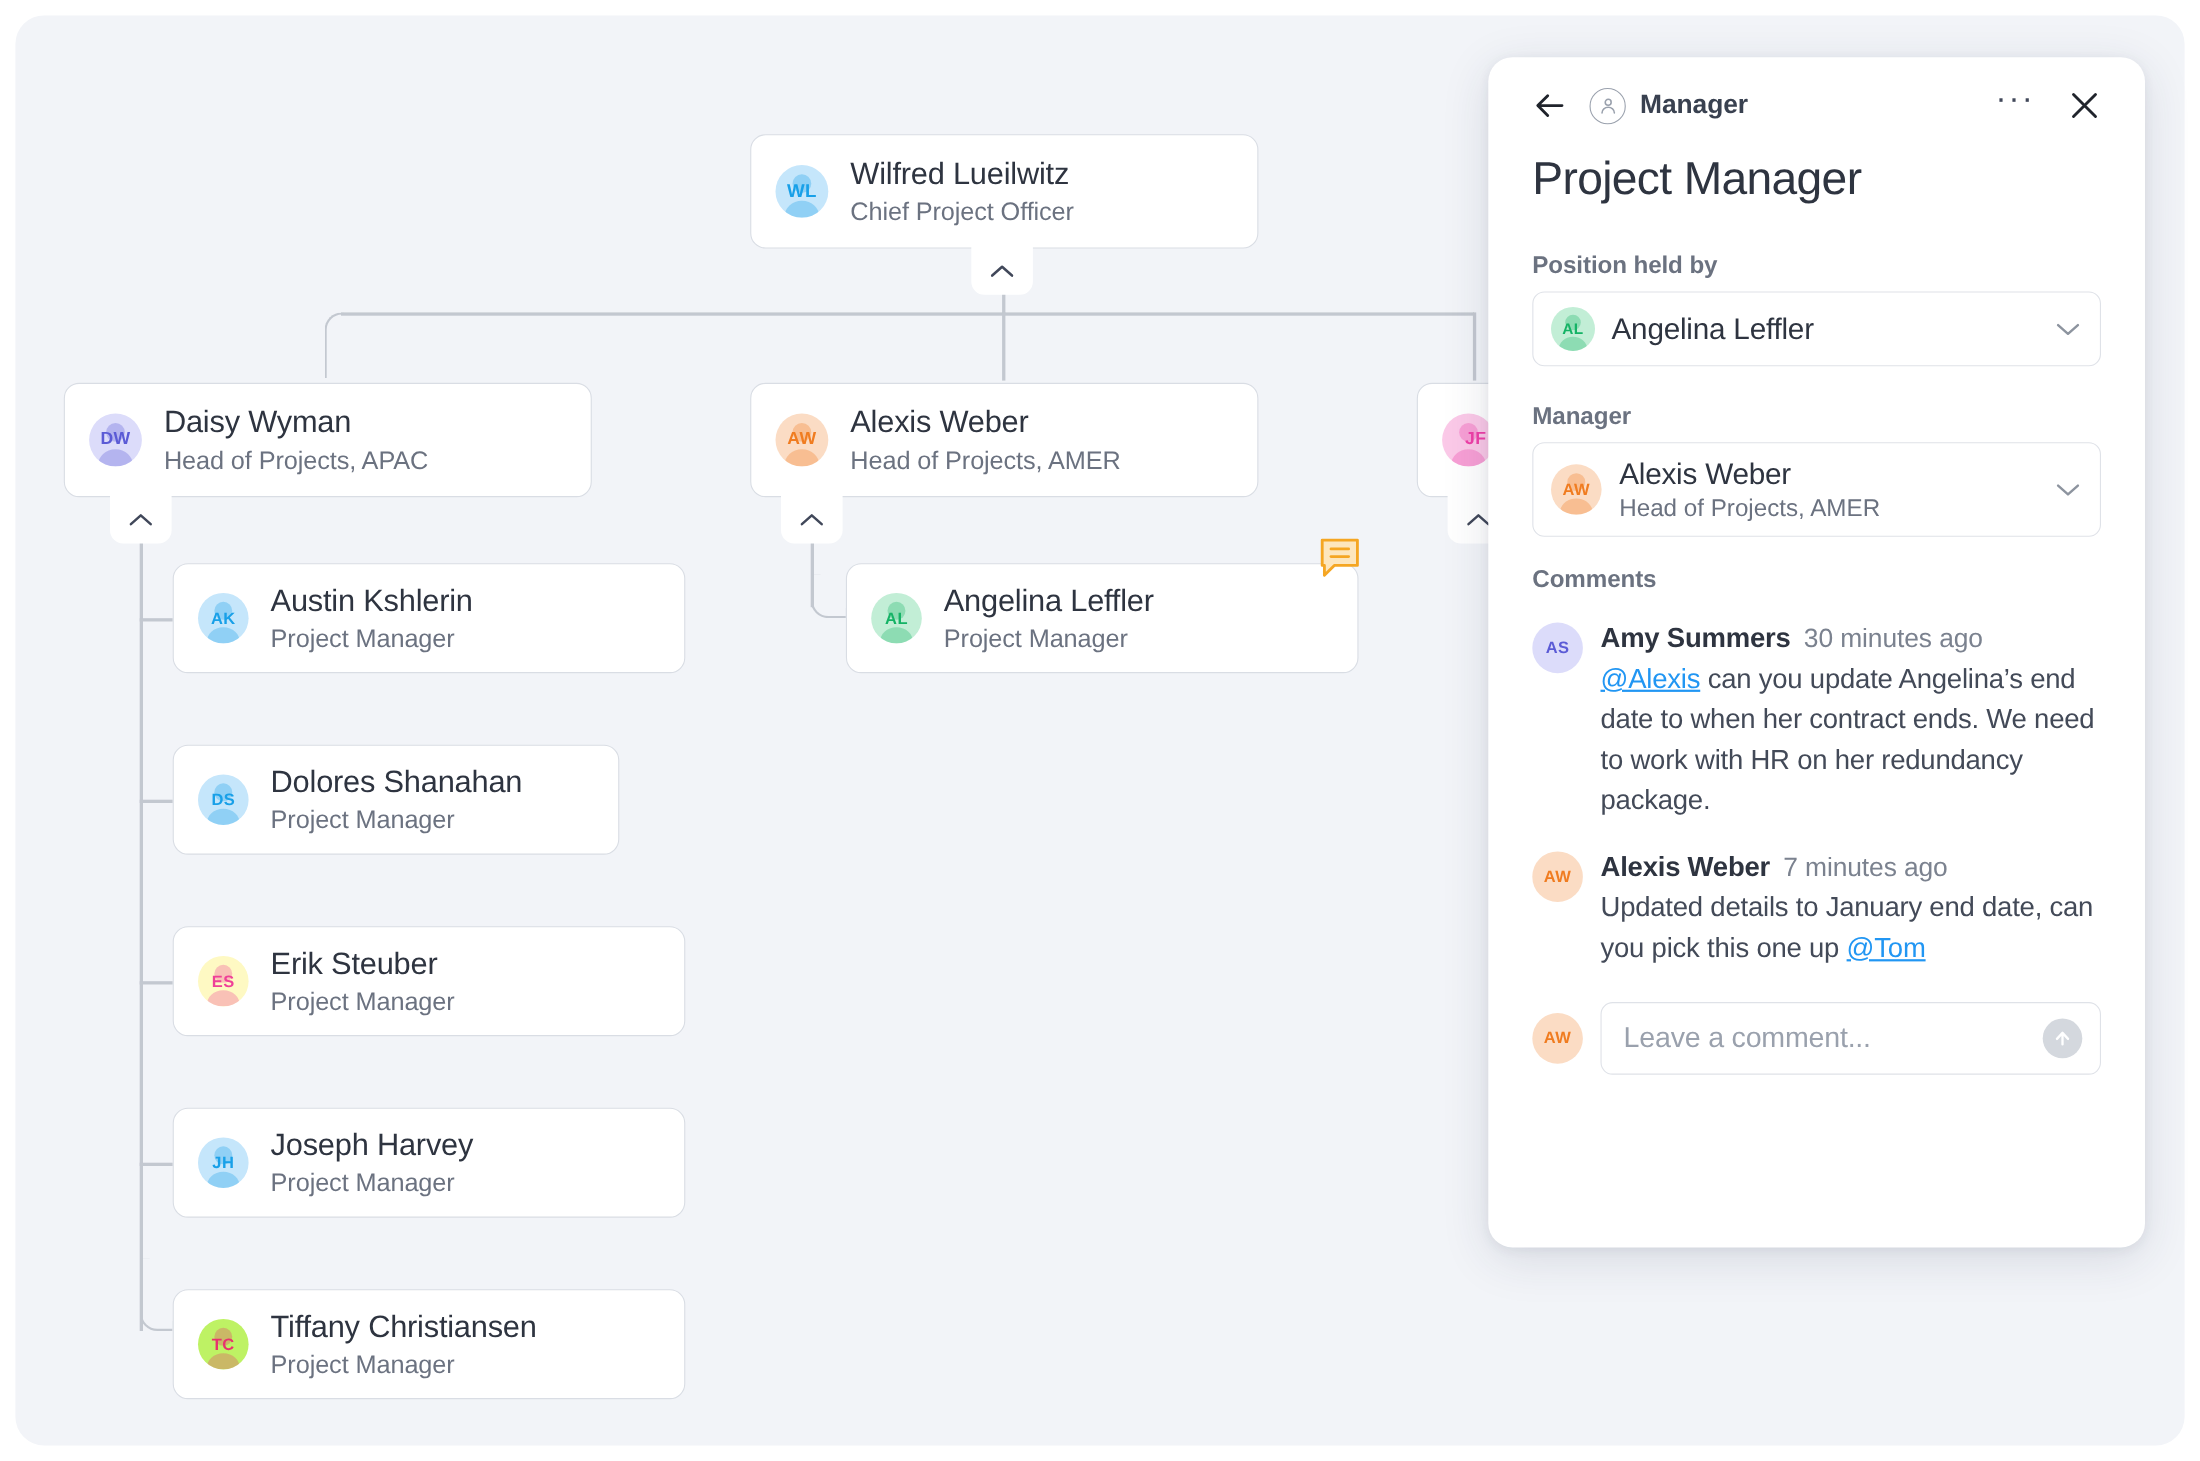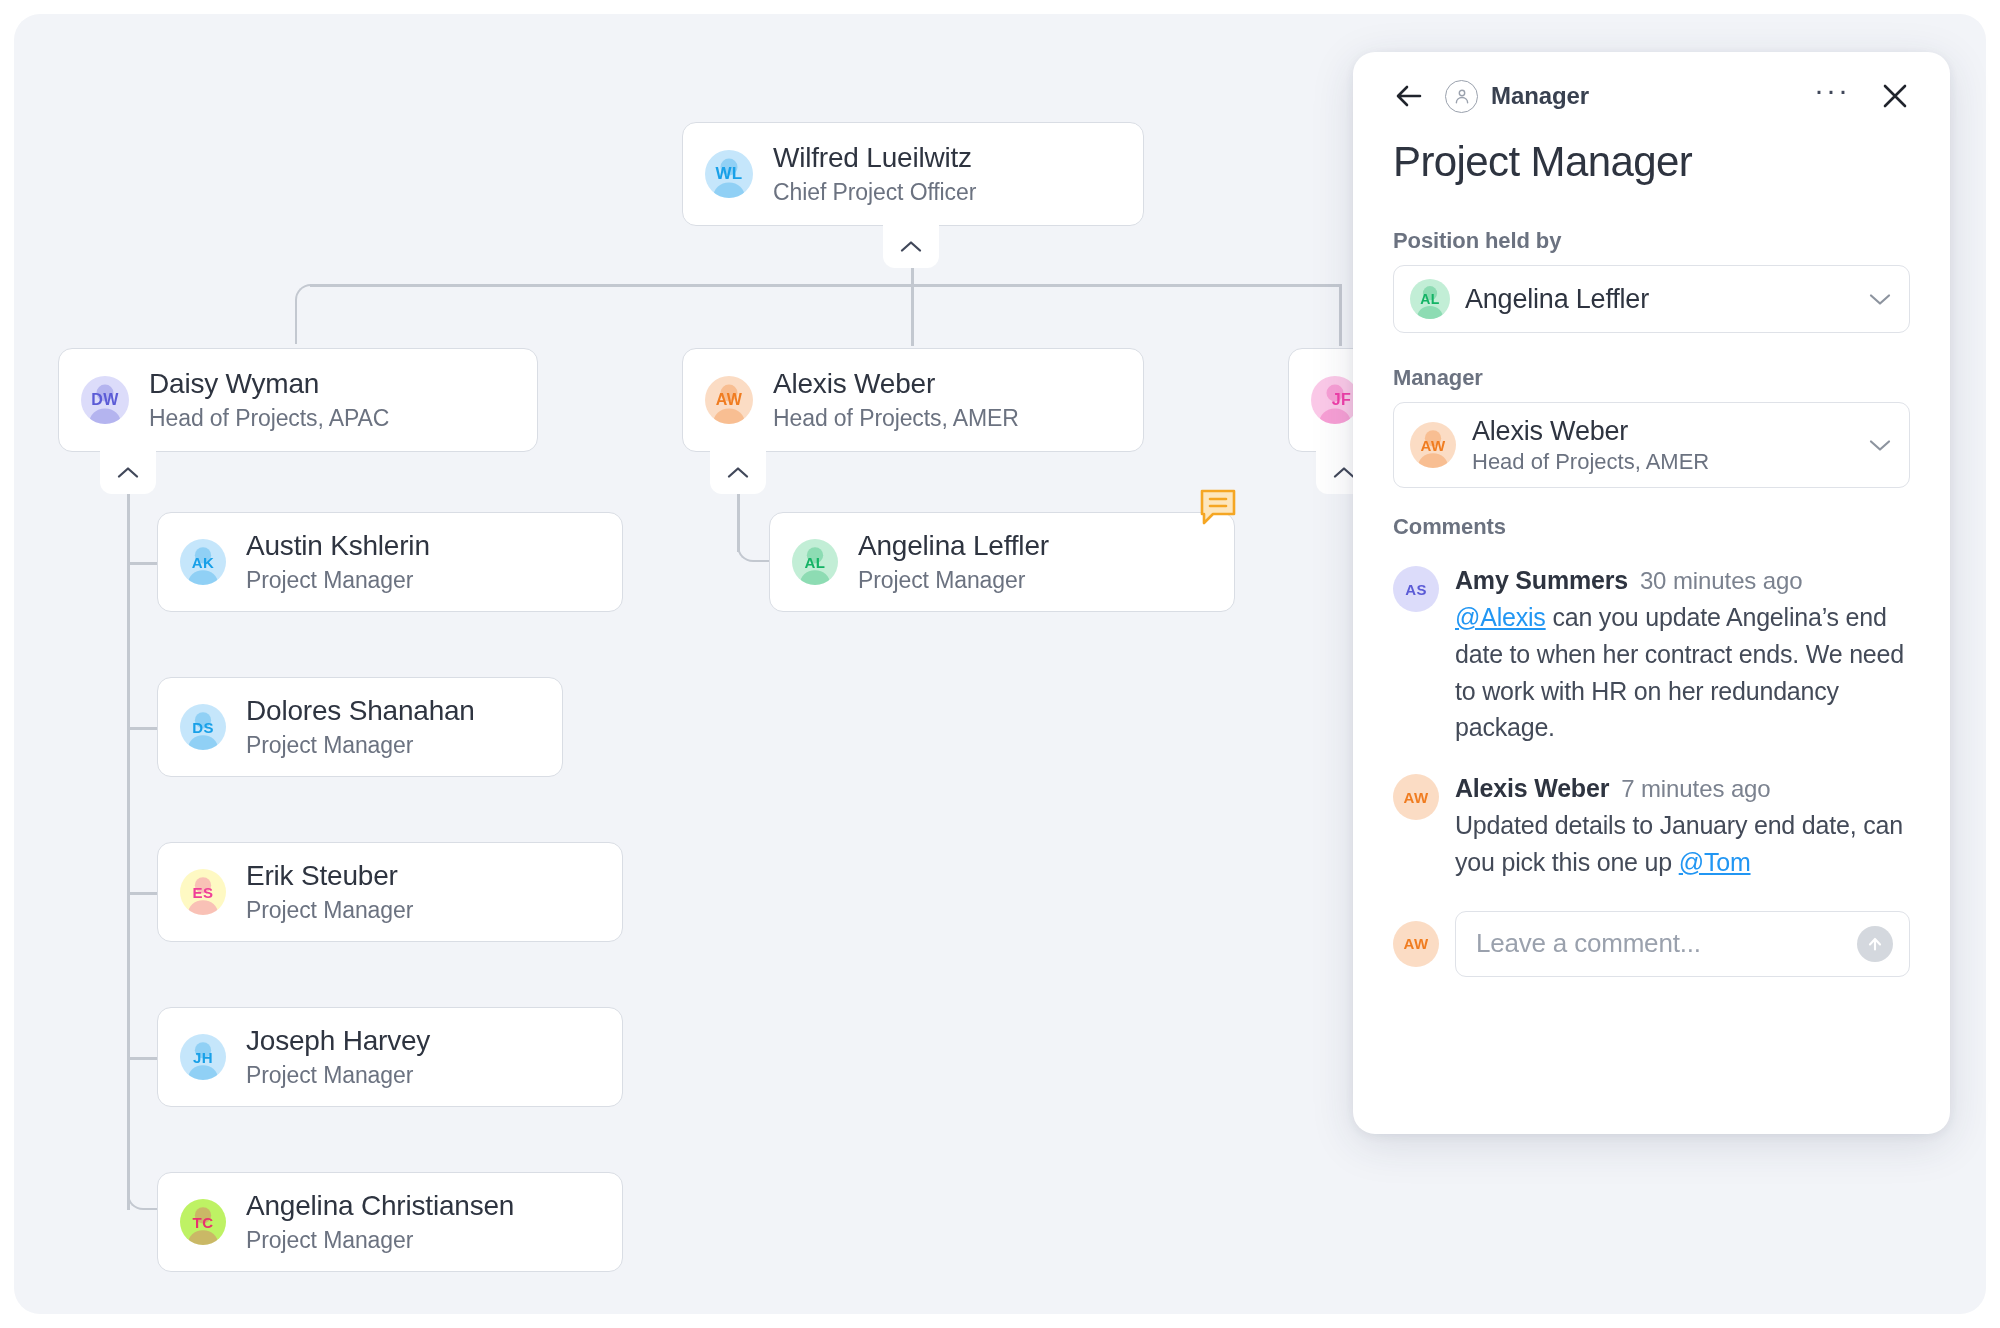--- a/index.html
+++ b/index.html
@@ -353,21 +353,21 @@
 
     <div class="node" style="left:143px; top:1158px; width:466px; height:100px;">
       <div class="avatar" style="width:46px;height:46px;background:#bef264;">
         <svg class="silo" viewBox="0 0 48 48">
           <circle cx="24" cy="17" r="8.5" fill="#e8326e"></circle>
           <path d="M8 48c0-9.3 7.2-15.5 16-15.5S40 38.7 40 48z" fill="#e8326e"></path>
         </svg>
         <span class="ini" style="font-size:15px;color:#e8326e;">TC</span>
       </div>
       <div class="txt">
-        <div class="nm">Angelina Christiansen</div>
+        <div class="nm">Tiffany Christiansen</div>
         <div class="rl">Project Manager</div>
       </div>
     </div>
 
     <div class="node" style="left:755px; top:498px; width:466px; height:100px;">
       <div class="avatar" style="width:46px;height:46px;background:#c2eed6;">
         <svg class="silo" viewBox="0 0 48 48">
           <circle cx="24" cy="17" r="8.5" fill="#14b365"></circle>
           <path d="M8 48c0-9.3 7.2-15.5 16-15.5S40 38.7 40 48z" fill="#14b365"></path>
         </svg>

